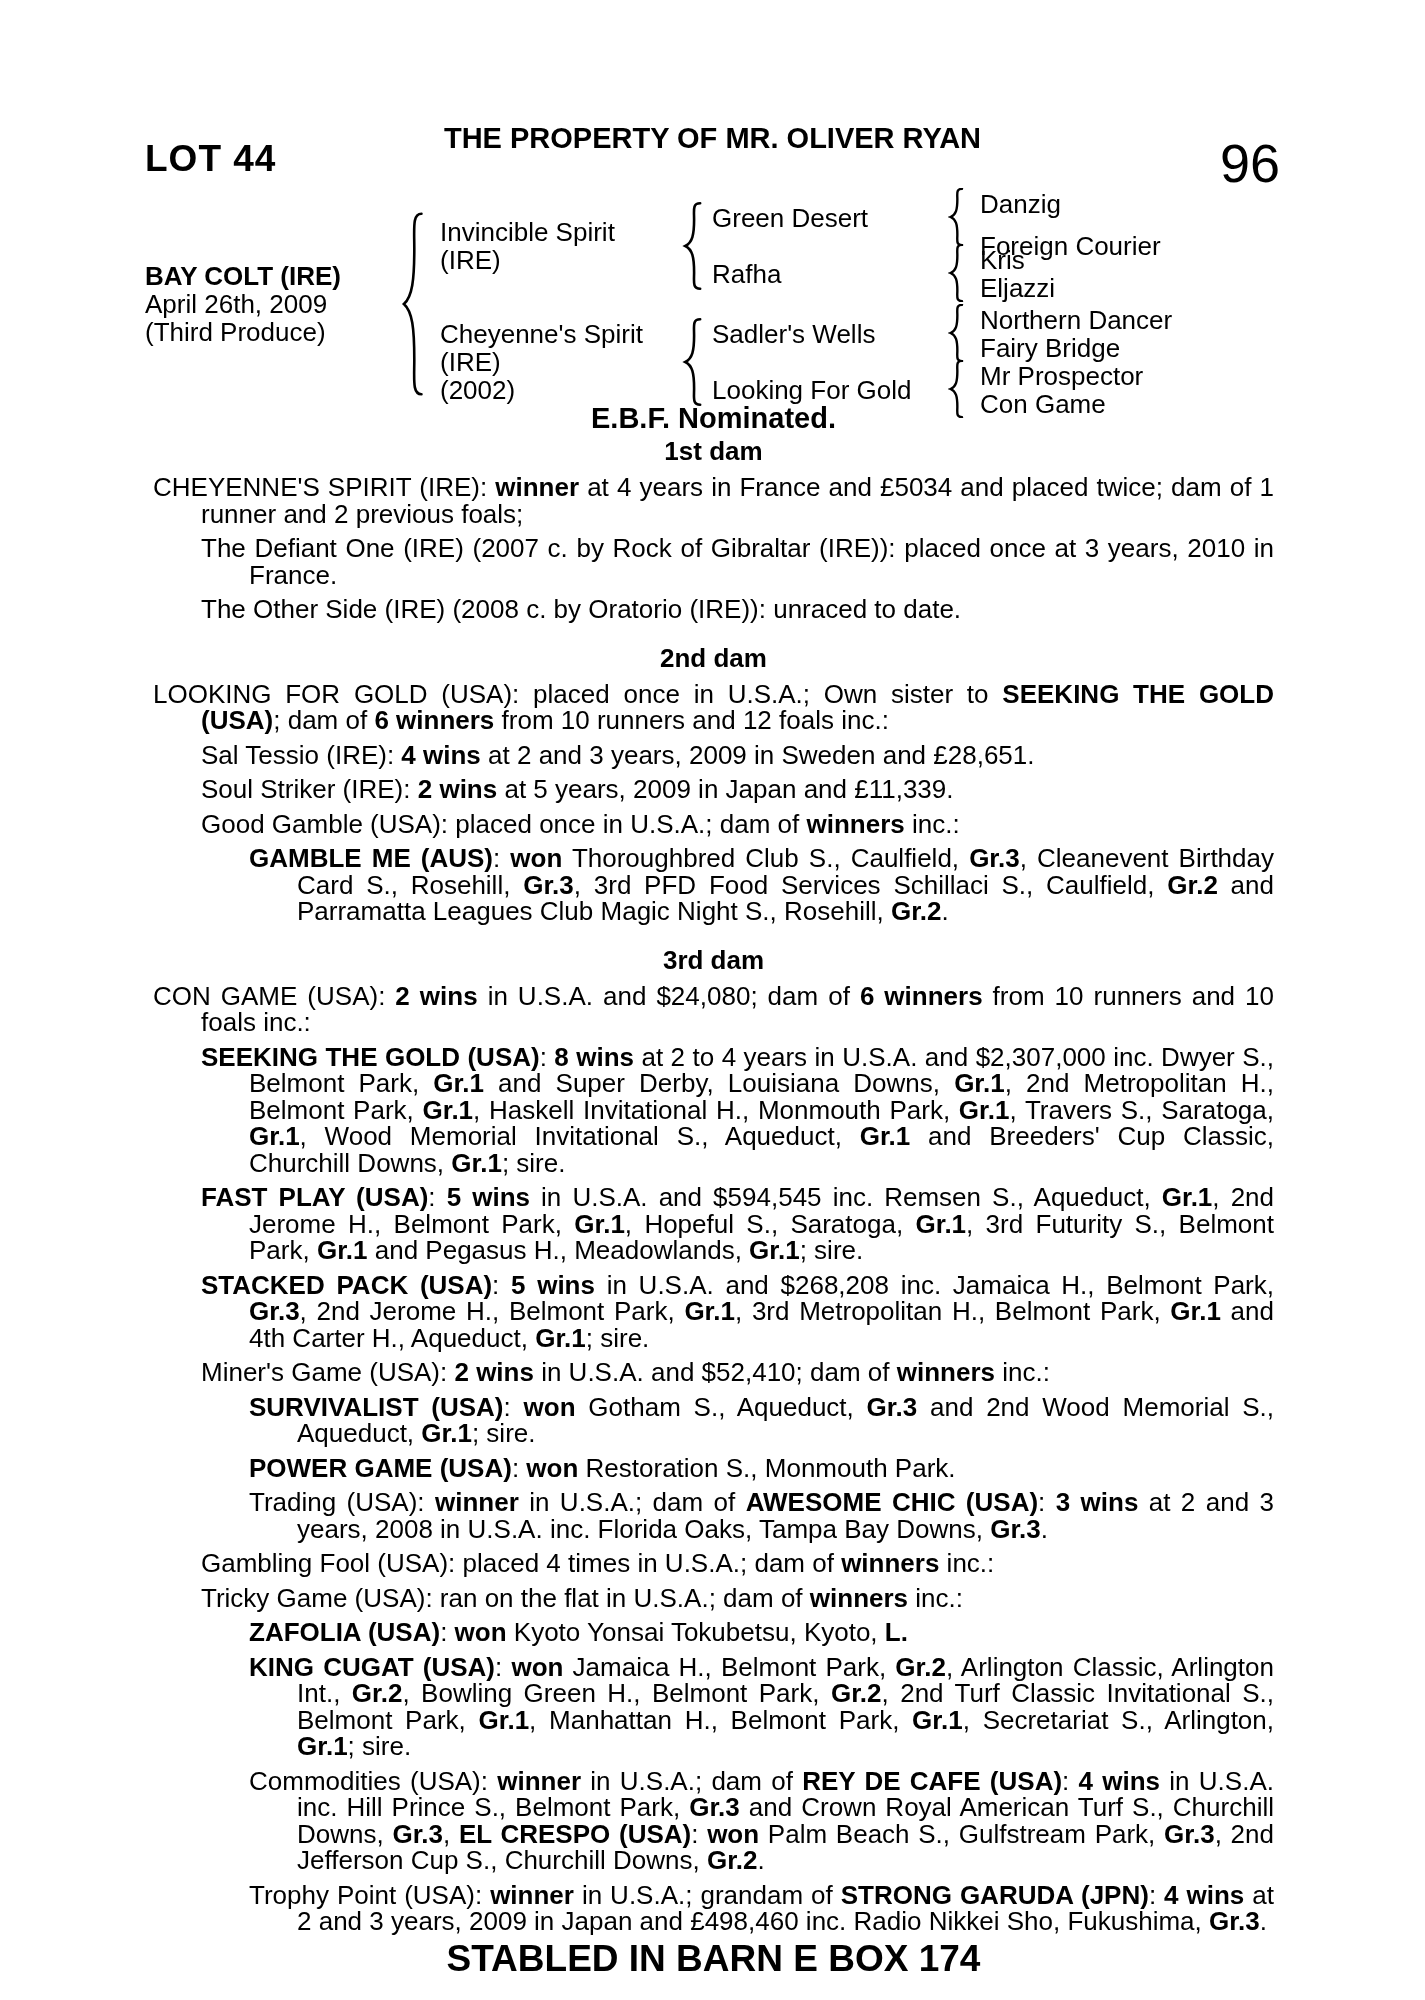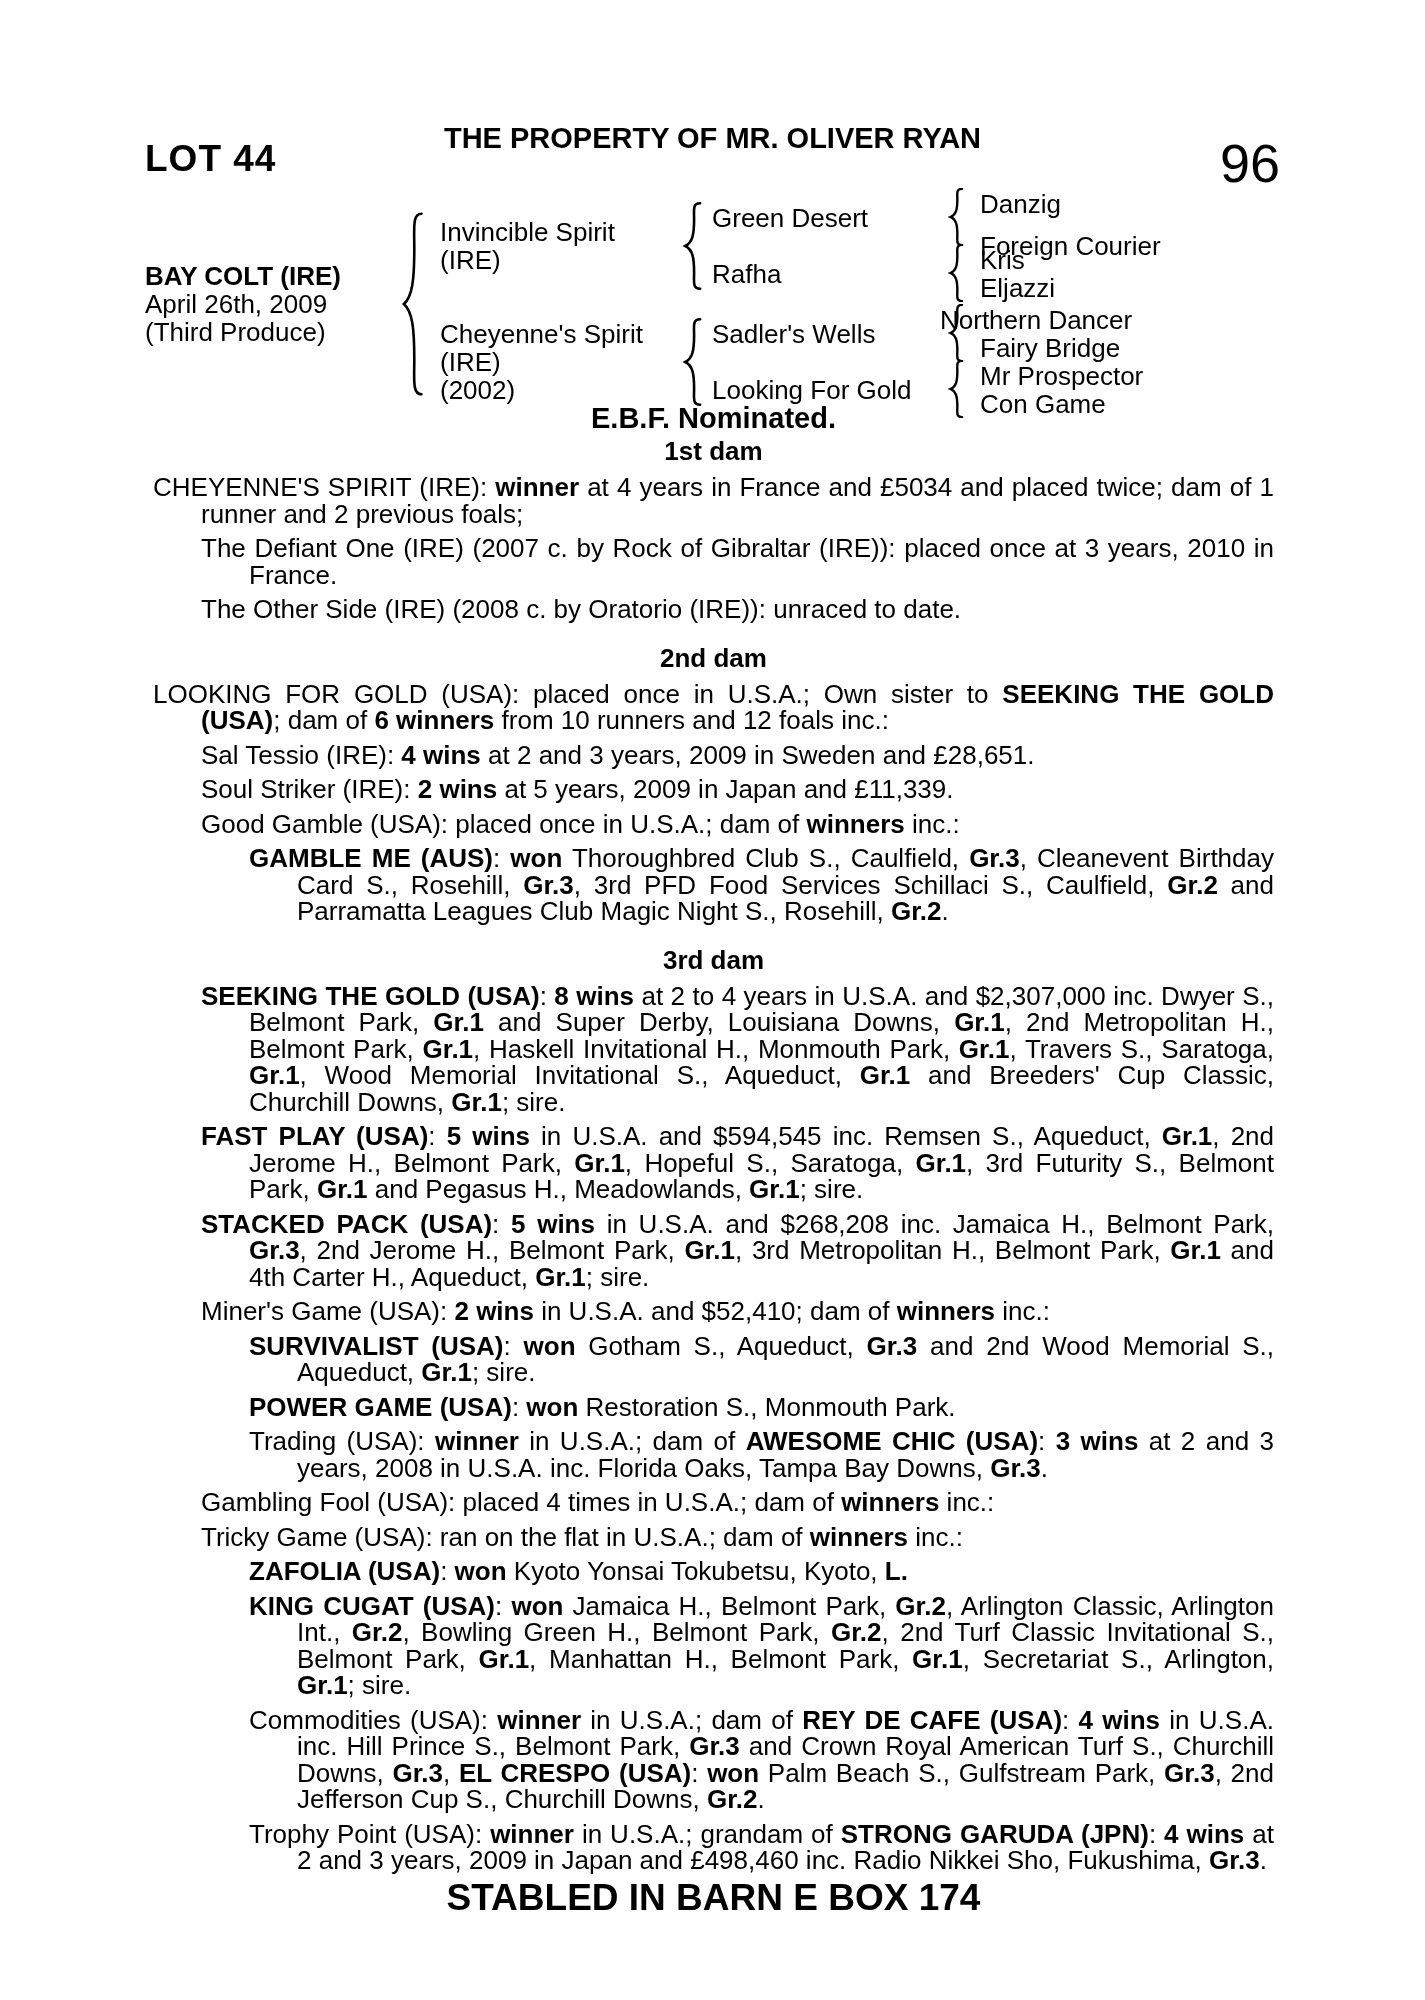--- a/index.html
+++ b/index.html
@@ -49,21 +49,21 @@
 
     <div class="ped" style="left:712px; top:204px;">Green Desert</div>
     <div class="ped" style="left:712px; top:260px;">Rafha</div>
     <div class="ped" style="left:712px; top:320px;">Sadler's Wells</div>
     <div class="ped" style="left:712px; top:376px;">Looking For Gold</div>
 
     <div class="ped" style="left:980px; top:190px;">Danzig</div>
     <div class="ped" style="left:980px; top:232px;">Foreign Courier</div>
     <div class="ped" style="left:980px; top:246px;">Kris</div>
     <div class="ped" style="left:980px; top:274px;">Eljazzi</div>
-    <div class="ped" style="left:940px; top:306px;">Northern Dancer</div>
+    <div class="ped" style="left:980px; top:306px;">Northern Dancer</div>
     <div class="ped" style="left:980px; top:334px;">Fairy Bridge</div>
     <div class="ped" style="left:980px; top:362px;">Mr Prospector</div>
     <div class="ped" style="left:980px; top:390px;">Con Game</div>
 
     <svg class="brace" style="left:400px; top:211px; width:26px; height:186px;" viewBox="0 0 20 100" preserveAspectRatio="none">
         <path d="M16.5 1.5 C9.5 1.5 11 9 11 20 C11 37 9.5 46 3 50 C9.5 54 11 63 11 80 C11 91 9.5 98.5 16.5 98.5" fill="none" stroke="#000" stroke-width="2.6" vector-effect="non-scaling-stroke" stroke-linecap="round"></path>
       </svg>
     <svg class="brace" style="left:682px; top:202px; width:22px; height:88px;" viewBox="0 0 20 100" preserveAspectRatio="none">
         <path d="M16.5 1.5 C9.5 1.5 11 9 11 20 C11 37 9.5 46 3 50 C9.5 54 11 63 11 80 C11 91 9.5 98.5 16.5 98.5" fill="none" stroke="#000" stroke-width="2.6" vector-effect="non-scaling-stroke" stroke-linecap="round"></path>
       </svg>
@@ -96,20 +96,21 @@
         <div class="dam-section">
           <div class="dam-heading">2nd dam</div>
           <p class="para ind0">LOOKING FOR GOLD (USA): placed once in U.S.A.; Own sister to <b>SEEKING THE GOLD (USA)</b>; dam of <b>6 winners</b> from 10 runners and 12 foals inc.:</p>
           <p class="para ind1">Sal Tessio (IRE): <b>4 wins</b> at 2 and 3 years, 2009 in Sweden and £28,651.</p>
           <p class="para ind1">Soul Striker (IRE): <b>2 wins</b> at 5 years, 2009 in Japan and £11,339.</p>
           <p class="para ind1">Good Gamble (USA): placed once in U.S.A.; dam of <b>winners</b> inc.:</p>
           <p class="para ind2"><b>GAMBLE ME (AUS)</b>: <b>won</b> Thoroughbred Club S., Caulfield, <b>Gr.3</b>, Cleanevent Birthday Card S., Rosehill, <b>Gr.3</b>, 3rd PFD Food Services Schillaci S., Caulfield, <b>Gr.2</b> and Parramatta Leagues Club Magic Night S., Rosehill, <b>Gr.2</b>.</p>
         </div>
         <div class="dam-section">
           <div class="dam-heading">3rd dam</div>
+          <p class="para ind0">CON GAME (USA): <b>2 wins</b> in U.S.A. and $24,080; dam of <b>6 winners</b> from 10 runners and 10 foals inc.:</p>
           <p class="para ind1"><b>SEEKING THE GOLD (USA)</b>: <b>8 wins</b> at 2 to 4 years in U.S.A. and $2,307,000 inc. Dwyer S., Belmont Park, <b>Gr.1</b> and Super Derby, Louisiana Downs, <b>Gr.1</b>, 2nd Metropolitan H., Belmont Park, <b>Gr.1</b>, Haskell Invitational H., Monmouth Park, <b>Gr.1</b>, Travers S., Saratoga, <b>Gr.1</b>, Wood Memorial Invitational S., Aqueduct, <b>Gr.1</b> and Breeders' Cup Classic, Churchill Downs, <b>Gr.1</b>; sire.</p>
           <p class="para ind1"><b>FAST PLAY (USA)</b>: <b>5 wins</b> in U.S.A. and $594,545 inc. Remsen S., Aqueduct, <b>Gr.1</b>, 2nd Jerome H., Belmont Park, <b>Gr.1</b>, Hopeful S., Saratoga, <b>Gr.1</b>, 3rd Futurity S., Belmont Park, <b>Gr.1</b> and Pegasus H., Meadowlands, <b>Gr.1</b>; sire.</p>
           <p class="para ind1"><b>STACKED PACK (USA)</b>: <b>5 wins</b> in U.S.A. and $268,208 inc. Jamaica H., Belmont Park, <b>Gr.3</b>, 2nd Jerome H., Belmont Park, <b>Gr.1</b>, 3rd Metropolitan H., Belmont Park, <b>Gr.1</b> and 4th Carter H., Aqueduct, <b>Gr.1</b>; sire.</p>
           <p class="para ind1">Miner's Game (USA): <b>2 wins</b> in U.S.A. and $52,410; dam of <b>winners</b> inc.:</p>
           <p class="para ind2"><b>SURVIVALIST (USA)</b>: <b>won</b> Gotham S., Aqueduct, <b>Gr.3</b> and 2nd Wood Memorial S., Aqueduct, <b>Gr.1</b>; sire.</p>
           <p class="para ind2"><b>POWER GAME (USA)</b>: <b>won</b> Restoration S., Monmouth Park.</p>
           <p class="para ind2">Trading (USA): <b>winner</b> in U.S.A.; dam of <b>AWESOME CHIC (USA)</b>: <b>3 wins</b> at 2 and 3 years, 2008 in U.S.A. inc. Florida Oaks, Tampa Bay Downs, <b>Gr.3</b>.</p>
           <p class="para ind1">Gambling Fool (USA): placed 4 times in U.S.A.; dam of <b>winners</b> inc.:</p>
           <p class="para ind1">Tricky Game (USA): ran on the flat in U.S.A.; dam of <b>winners</b> inc.:</p>
           <p class="para ind2"><b>ZAFOLIA (USA)</b>: <b>won</b> Kyoto Yonsai Tokubetsu, Kyoto, <b>L.</b></p>

